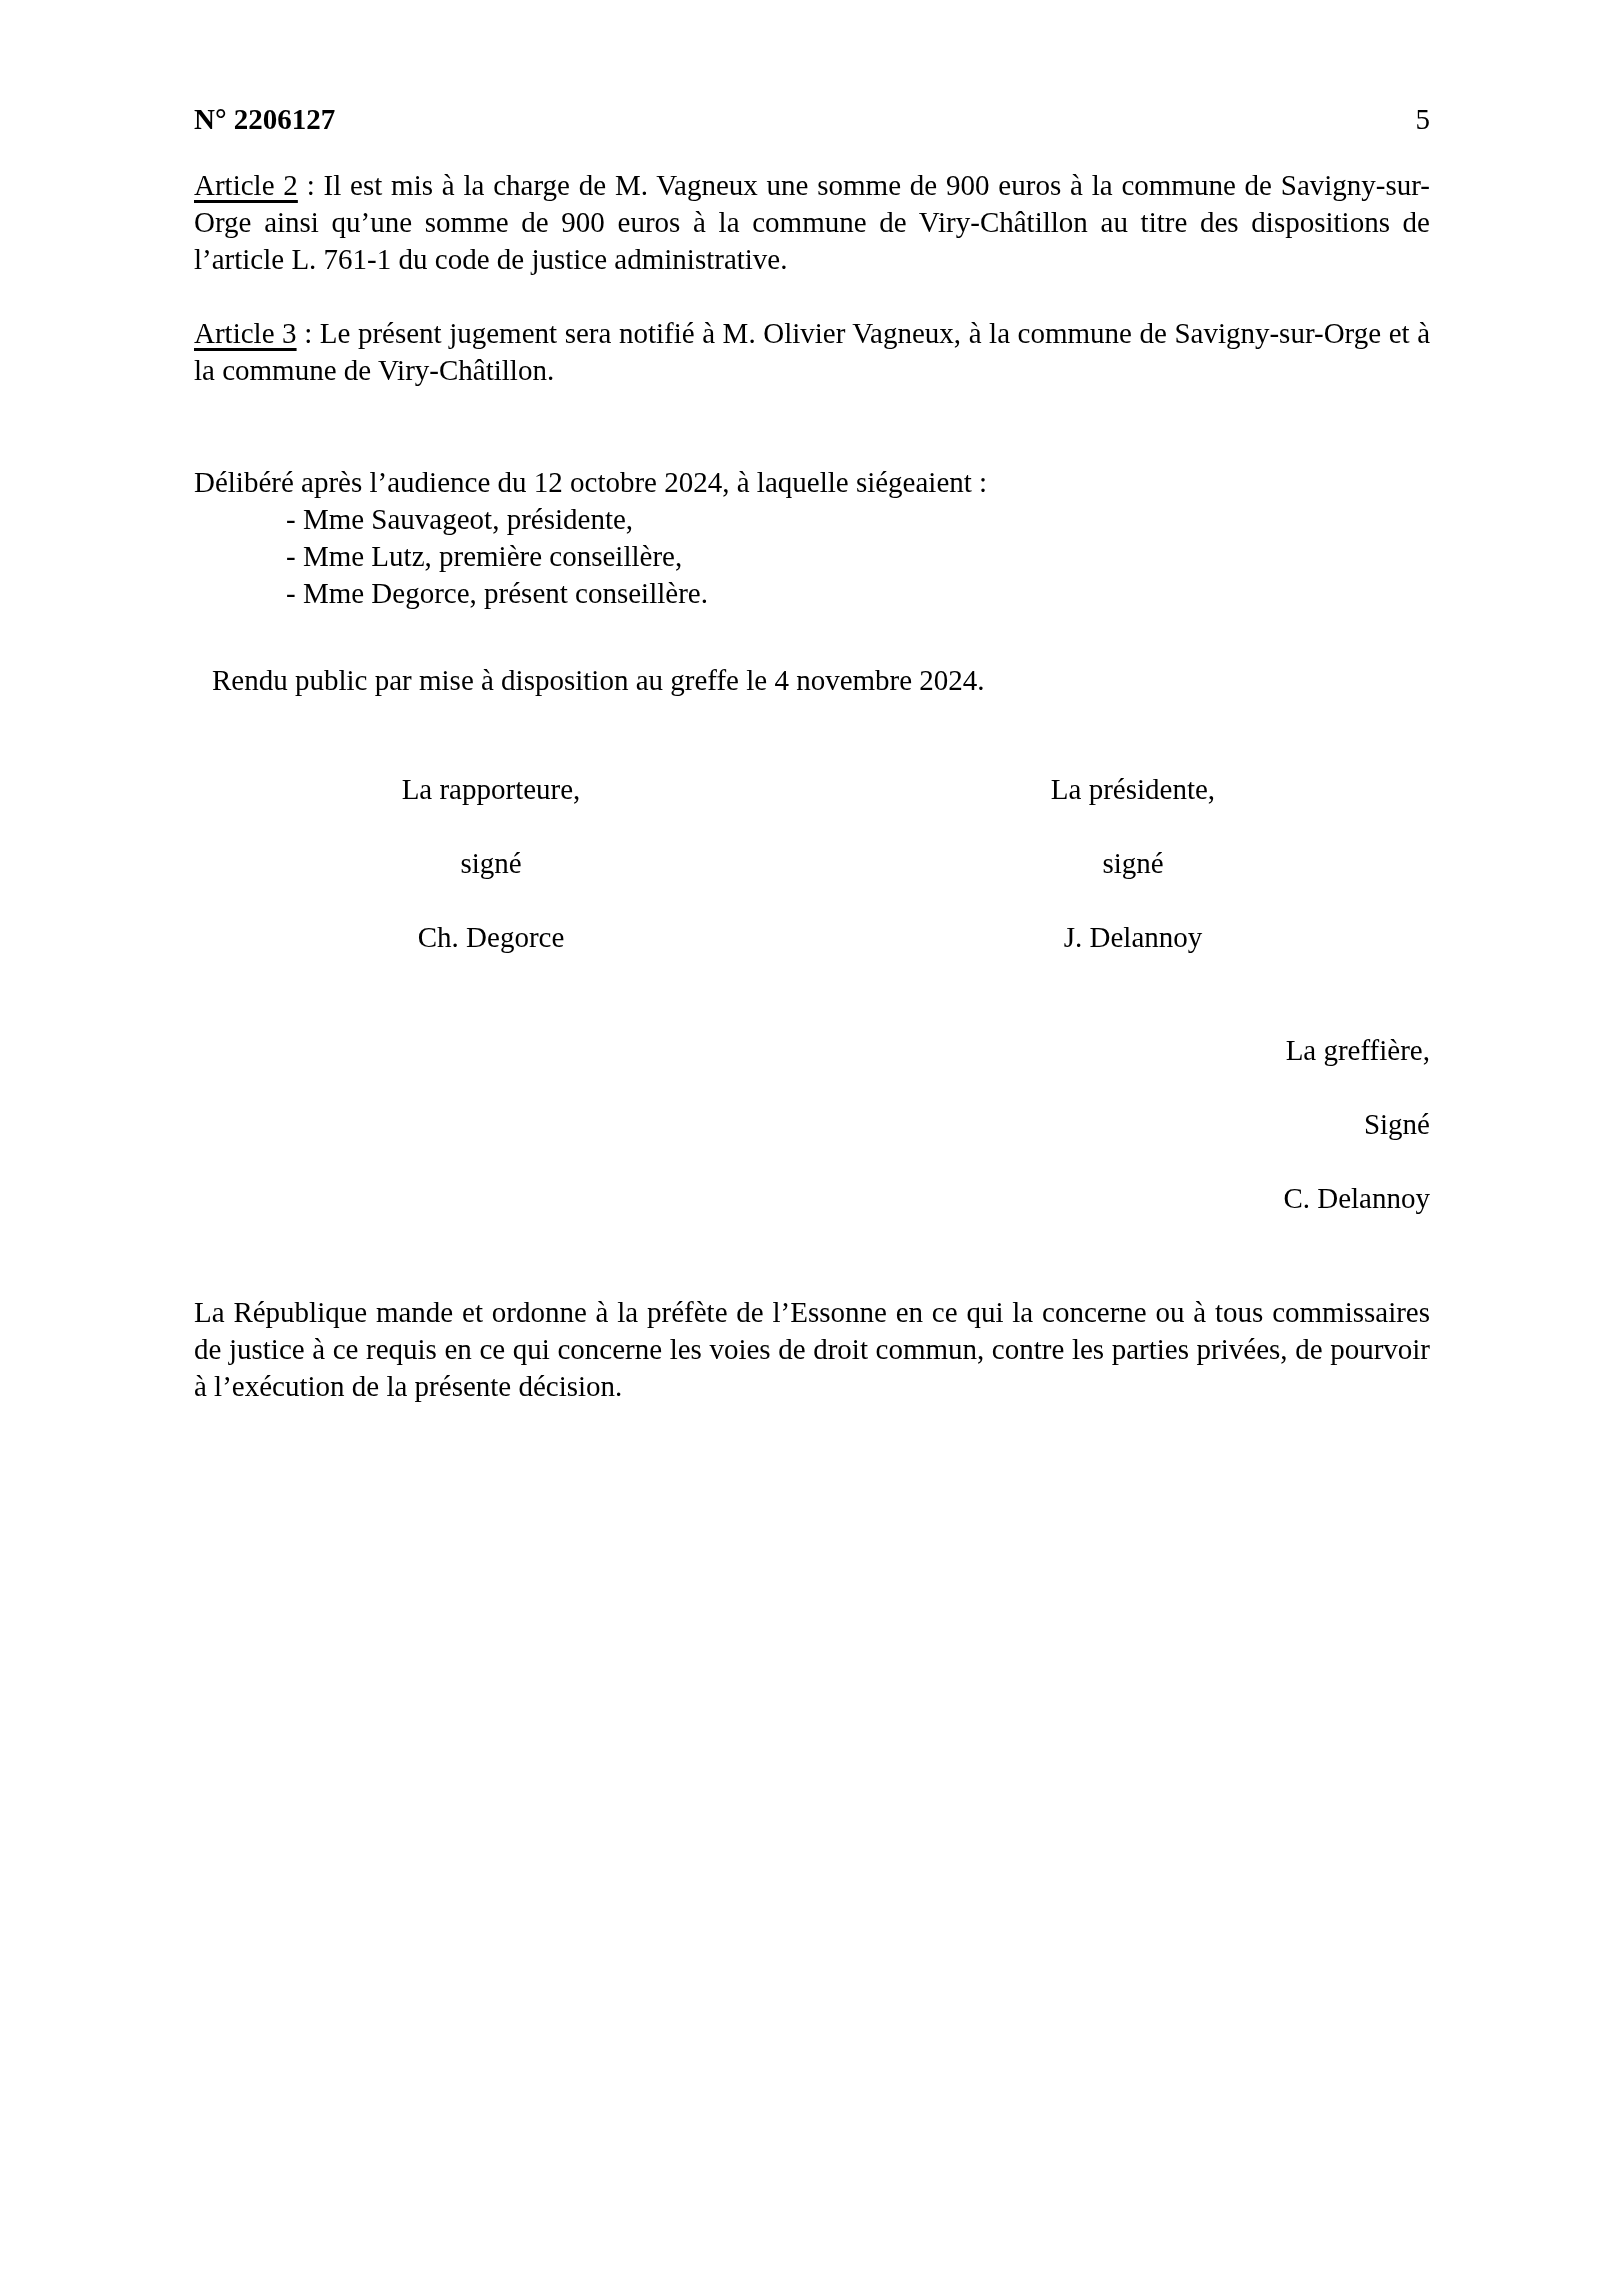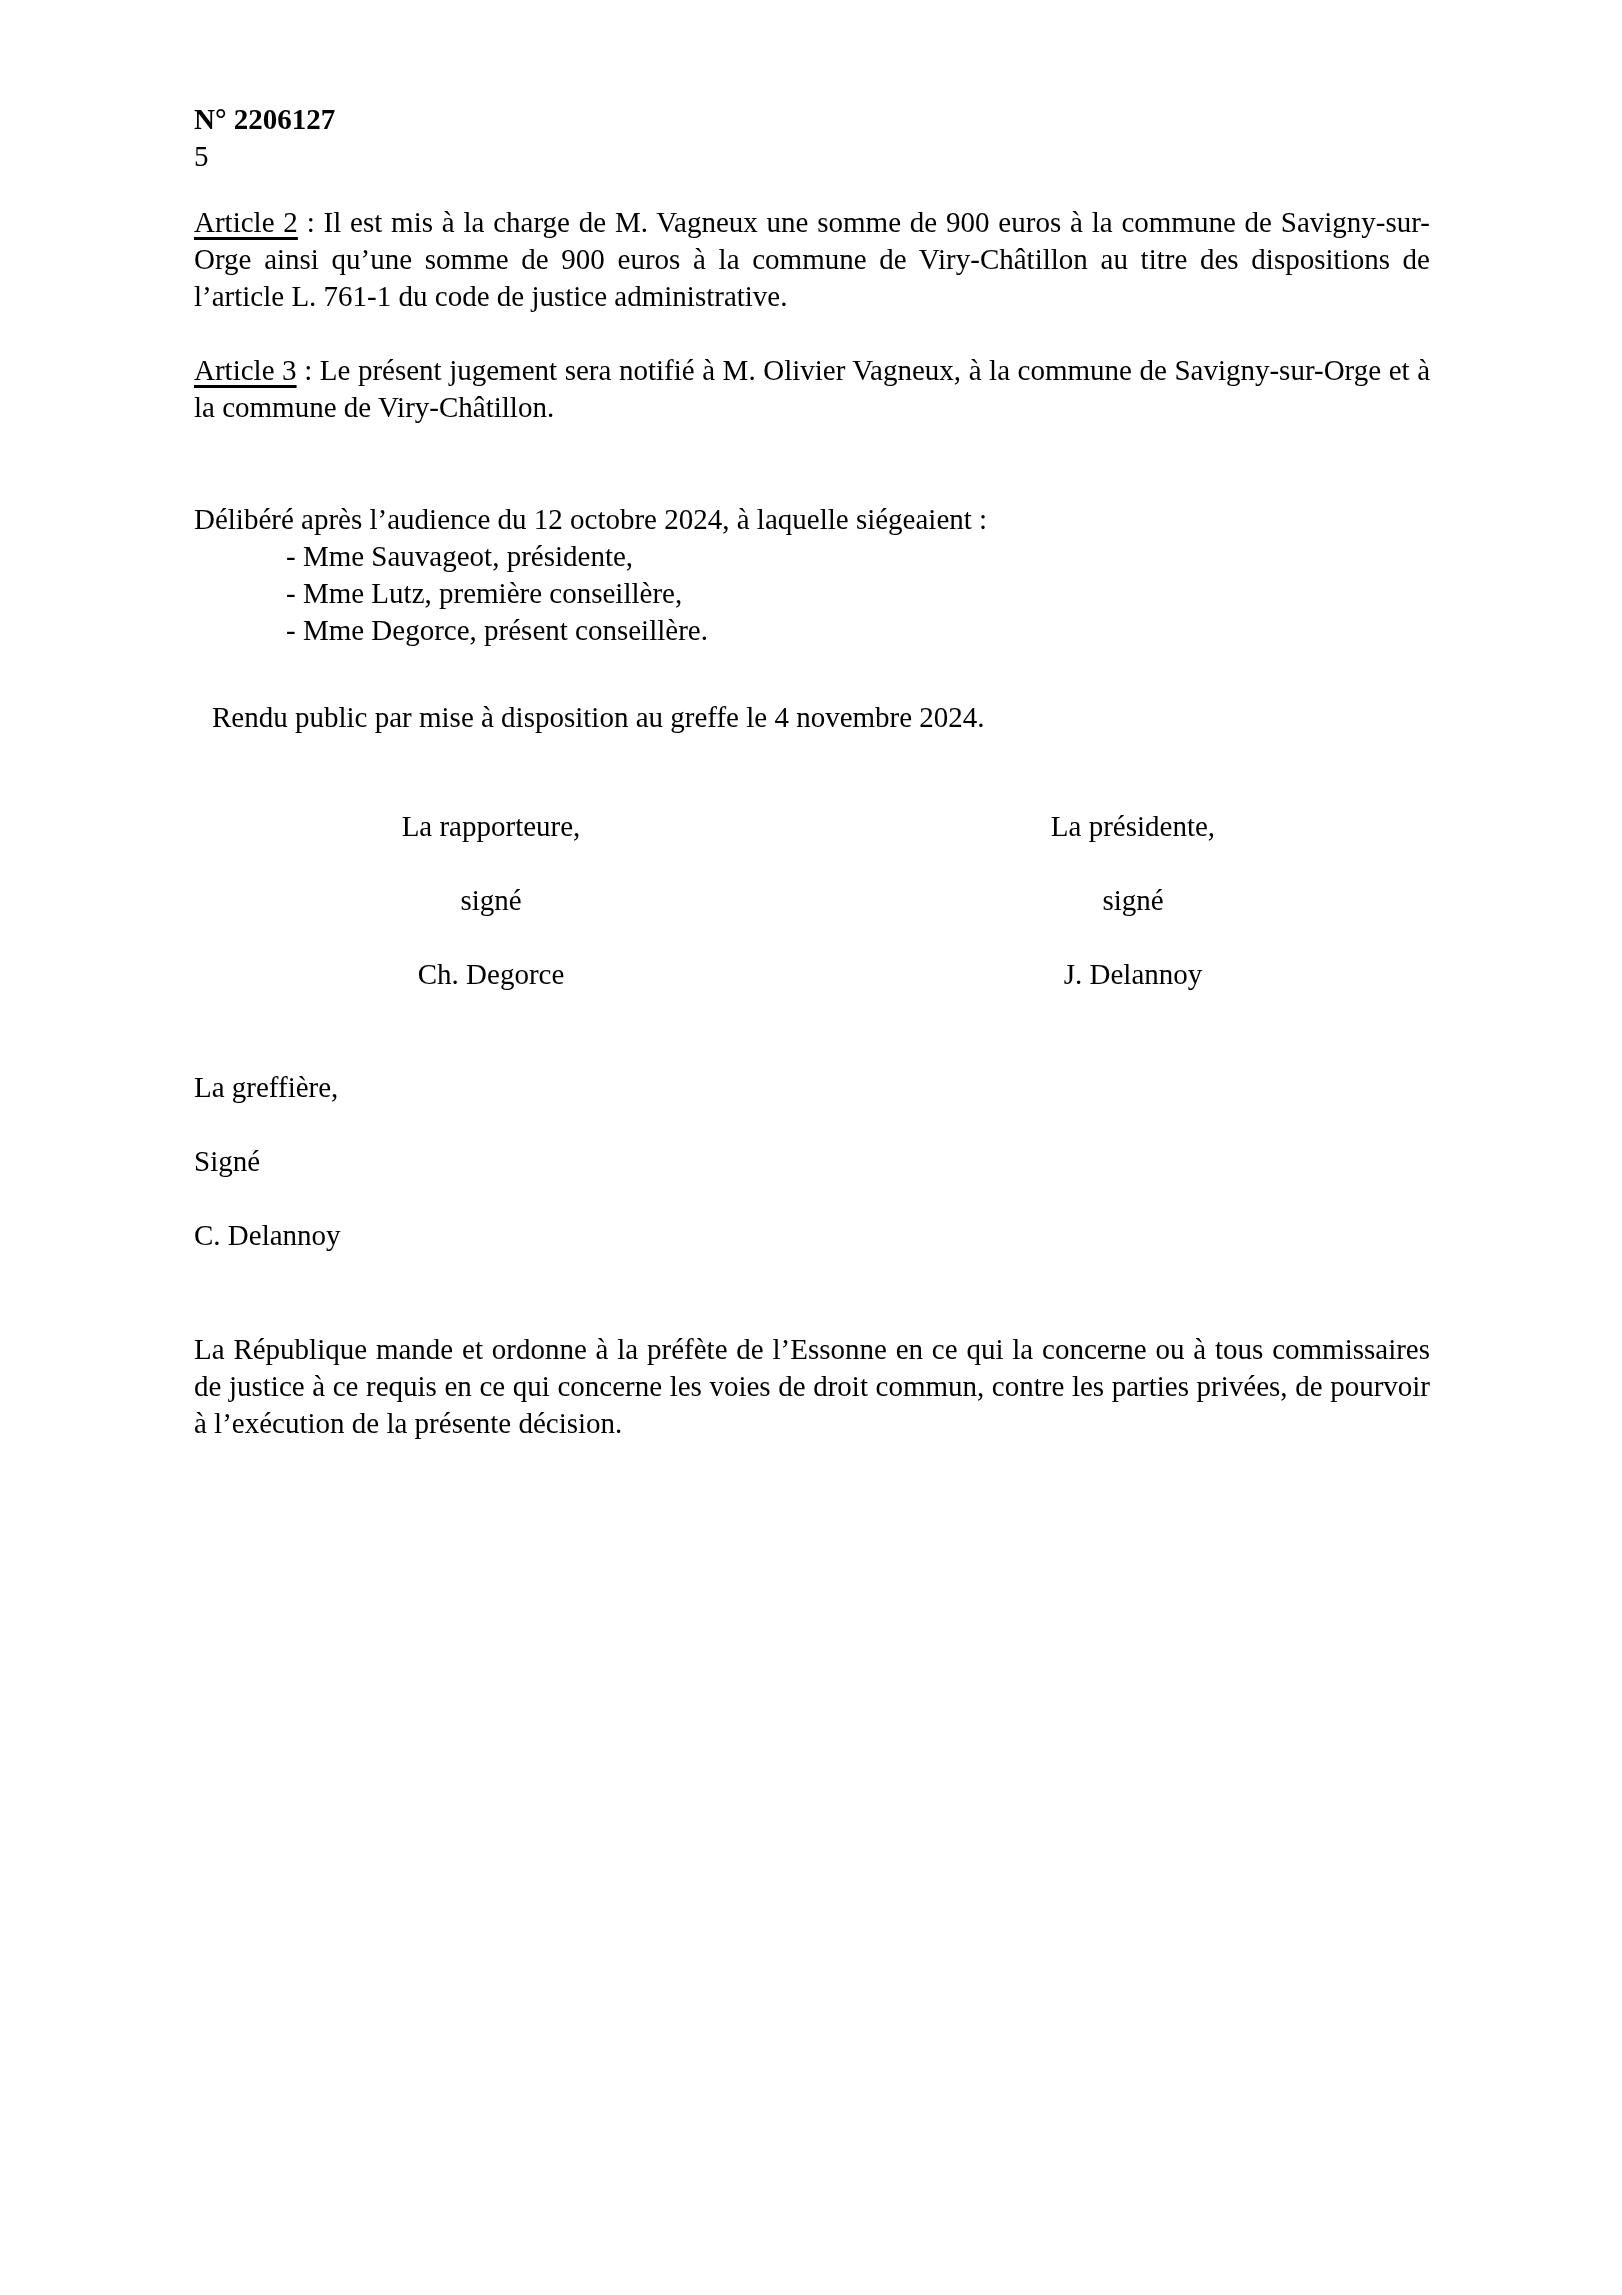--- a/index.html
+++ b/index.html
@@ -19,21 +19,20 @@
   .page {
     box-sizing: border-box;
     width: 1623px;
     height: 2295px;
     padding: 101px 193px 0 194px;
   }
   .hdr {
     display: flex;
     justify-content: space-between;
     align-items: baseline;
-    flex-direction: column;
   }
   .case-number { font-weight: bold; }
   .para { text-align: justify; }
   .u {
     text-decoration: underline;
     text-decoration-thickness: 2.6px;
     text-underline-offset: 4.6px;
   }
   .article2 { }
   .article3 { margin-top: 37px; }
@@ -45,21 +44,21 @@
     margin-top: 72px;
     gap: 48px;
   }
   .sig-col {
     width: 50%;
     text-align: center;
   }
   .sig-signed { margin-top: 37px; }
   .sig-name { margin-top: 37px; }
   .sig-center {
-    text-align: left;
+    text-align: right;
     margin-top: 76px;
   }
   .closing { margin-top: 77px; }
 </style>
 </head>
 <body>
 
 <div class="page">
 
   <div class="hdr">

